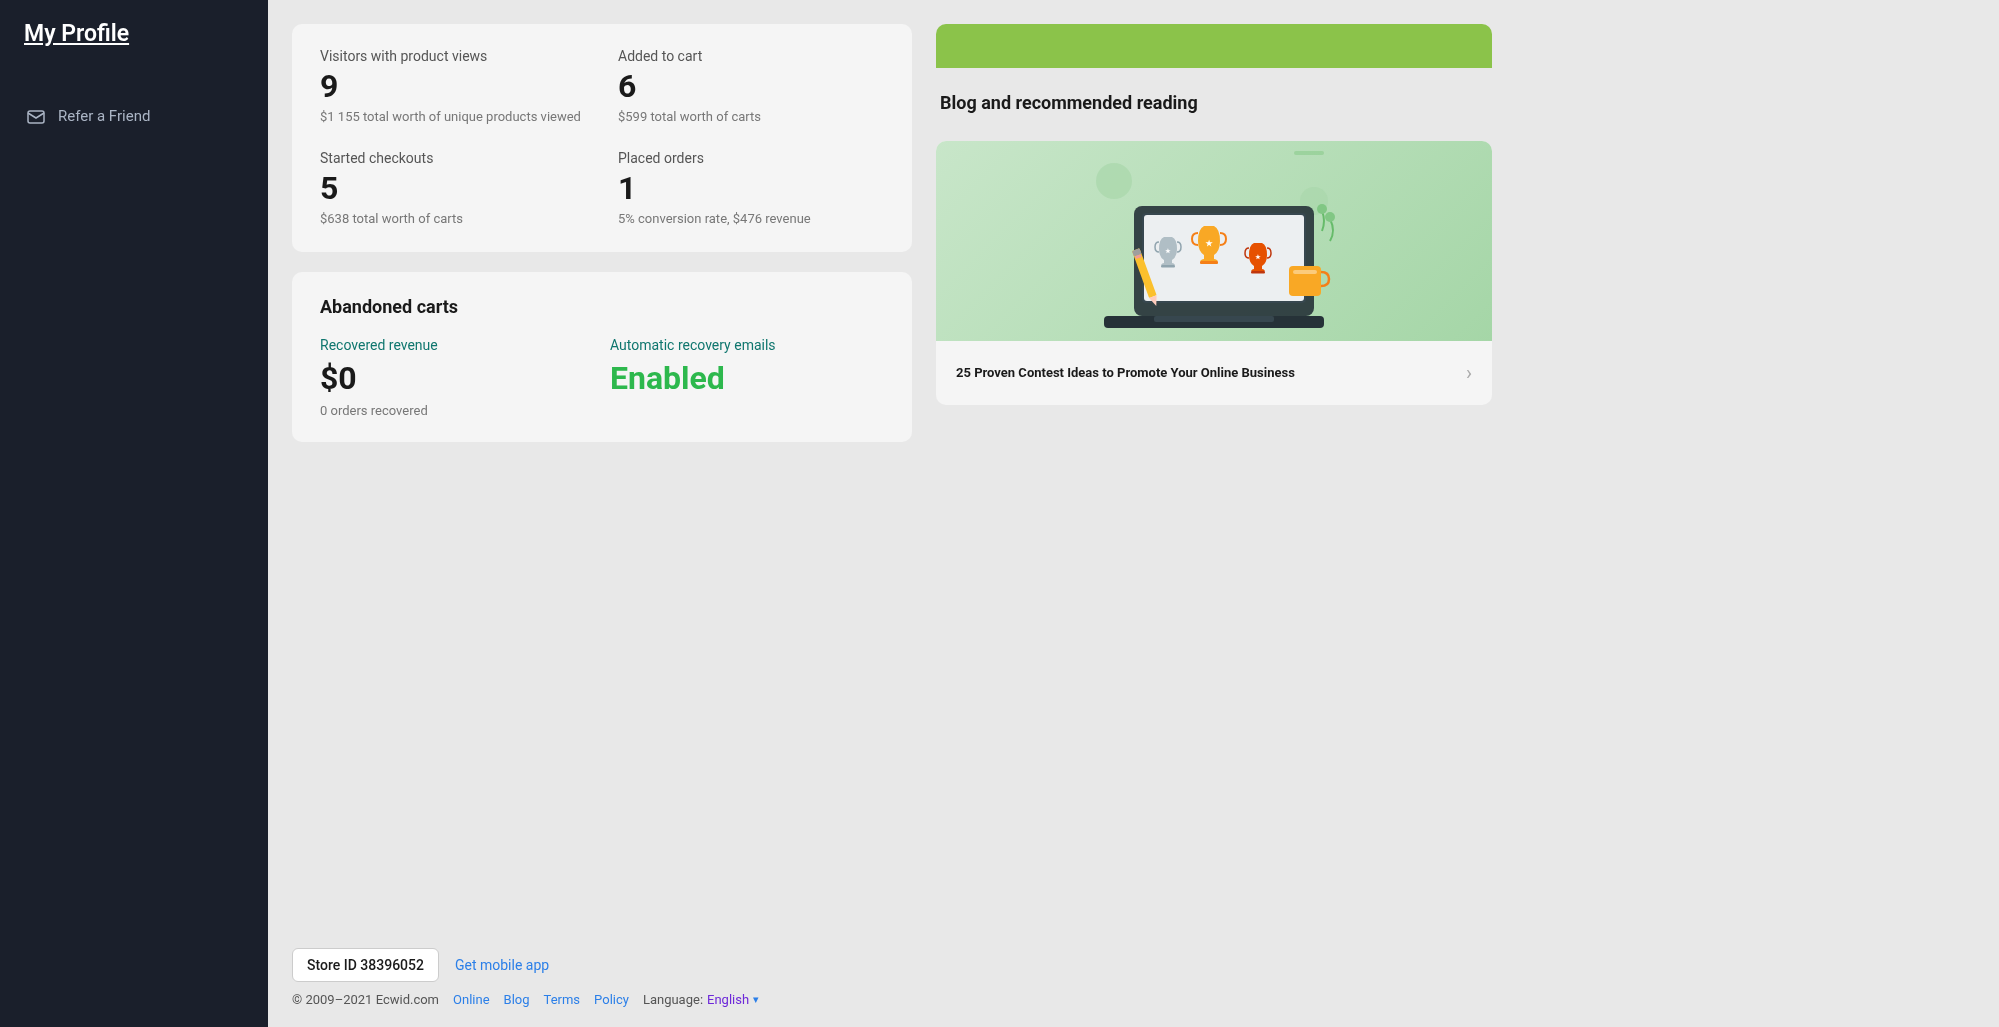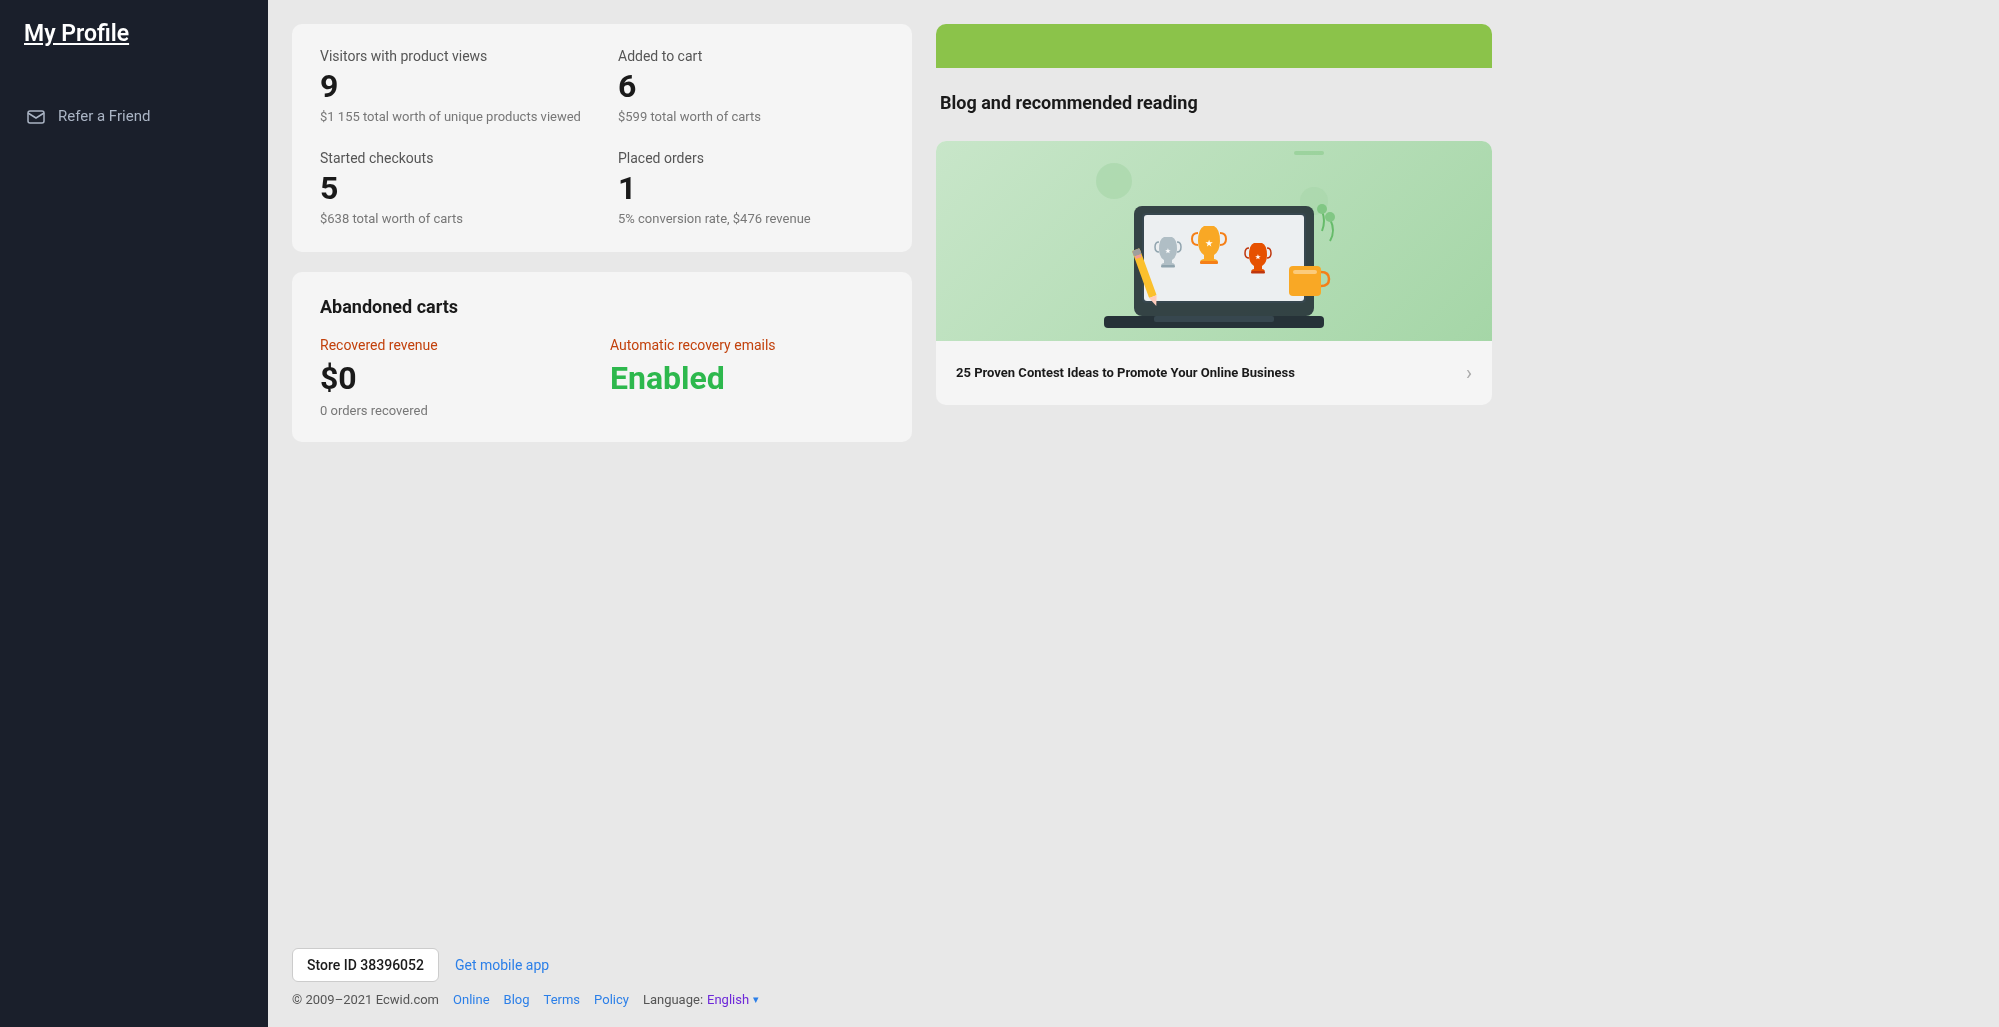--- a/index.html
+++ b/index.html
@@ -122,21 +122,21 @@
       color: #1a1a1a;
       margin-bottom: 20px;
     }
     .abandoned-grid {
       display: grid;
       grid-template-columns: 1fr 1fr;
       gap: 16px;
     }
     .abandoned-item-label {
       font-size: 14px;
-      color: #c2410c;
+      color: #0f766e;
       margin-bottom: 6px;
     }
     .abandoned-value {
       font-size: 32px;
       font-weight: 700;
       color: #1a1a1a;
       margin-bottom: 6px;
     }
     .abandoned-value.green {
       color: #2db84d;

